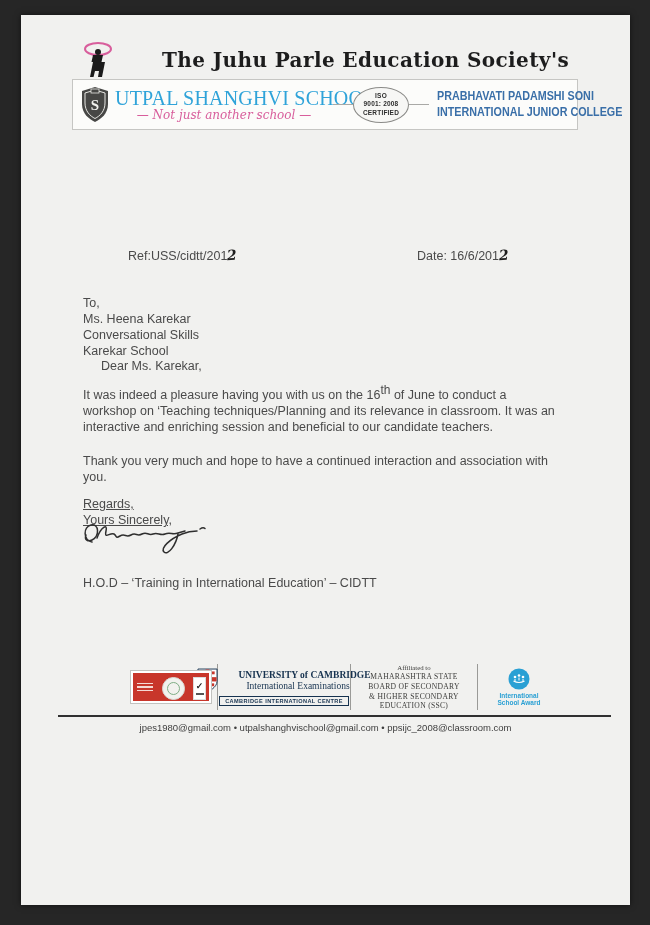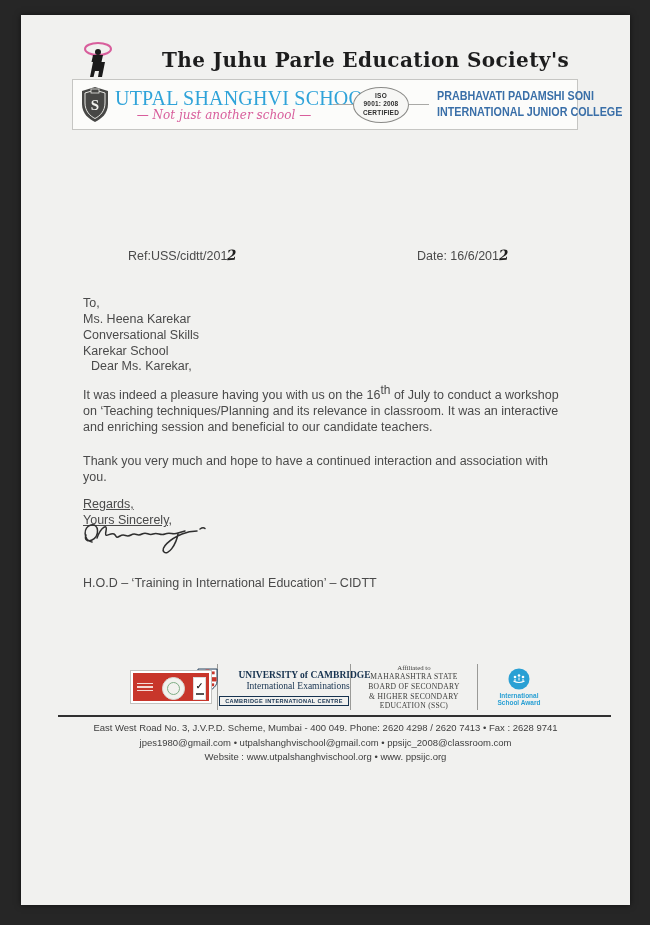--- a/index.html
+++ b/index.html
@@ -108,24 +108,24 @@
       <span>Date:  16/6/201</span><span class="hw">2</span>
     </div>
 
     <div class="txt" style="top:280px;left:62px;">
       <div>To,</div>
       <div>Ms. Heena Karekar</div>
       <div>Conversational Skills</div>
       <div>Karekar School</div>
     </div>
 
-    <div class="txt" style="top:343px;left:70px;">Dear Ms. Karekar,</div>
+    <div class="txt" style="top:343px;left:80px;">Dear Ms. Karekar,</div>
 
     <div class="txt para" style="top:372px;left:62px;">
-      <span>It was indeed a pleasure having you with us on the 16</span><sup>th</sup><span> of July to conduct a workshop on ‘Teaching techniques/Planning  and its relevance in classroom. It was an interactive and enriching session and beneficial to our candidate teachers.</span>
+      <span>It was indeed a pleasure having you with us on the 16</span><sup>th</sup><span> of June to conduct a workshop on ‘Teaching techniques/Planning  and its relevance in classroom. It was an interactive and enriching session and beneficial to our candidate teachers.</span>
     </div>
     <div class="txt para" style="top:438px;left:62px;">Thank you very much and hope to have a continued interaction and association with you.</div>
 
     <div class="txt" style="top:481px;left:62px;text-decoration:underline;">
       <div>Regards,</div>
       <div>Yours Sincerely,</div>
     </div>
 
     <div class="signature">
       <svg width="140" height="50" viewBox="0 0 140 50">
@@ -200,19 +200,17 @@
         <div class="isa-text">
           <div>International</div>
           <div>School Award</div>
         </div>
       </div>
     </div>
 
     <div class="footer-rule"></div>
 
     <div class="address">
-      <div>East West Road No. 3, J.V.P.D. Scheme, Mumbai - 400 049. Phone: 2620 4298 / 2620 7413 • Fax : 2628 9741</div>
       <div>jpes1980@gmail.com • utpalshanghvischool@gmail.com • ppsijc_2008@classroom.com</div>
-      <div>Website : www.utpalshanghvischool.org • www. ppsijc.org</div>
     </div>
 
   </div>
 </div>
 
 </body></html>

